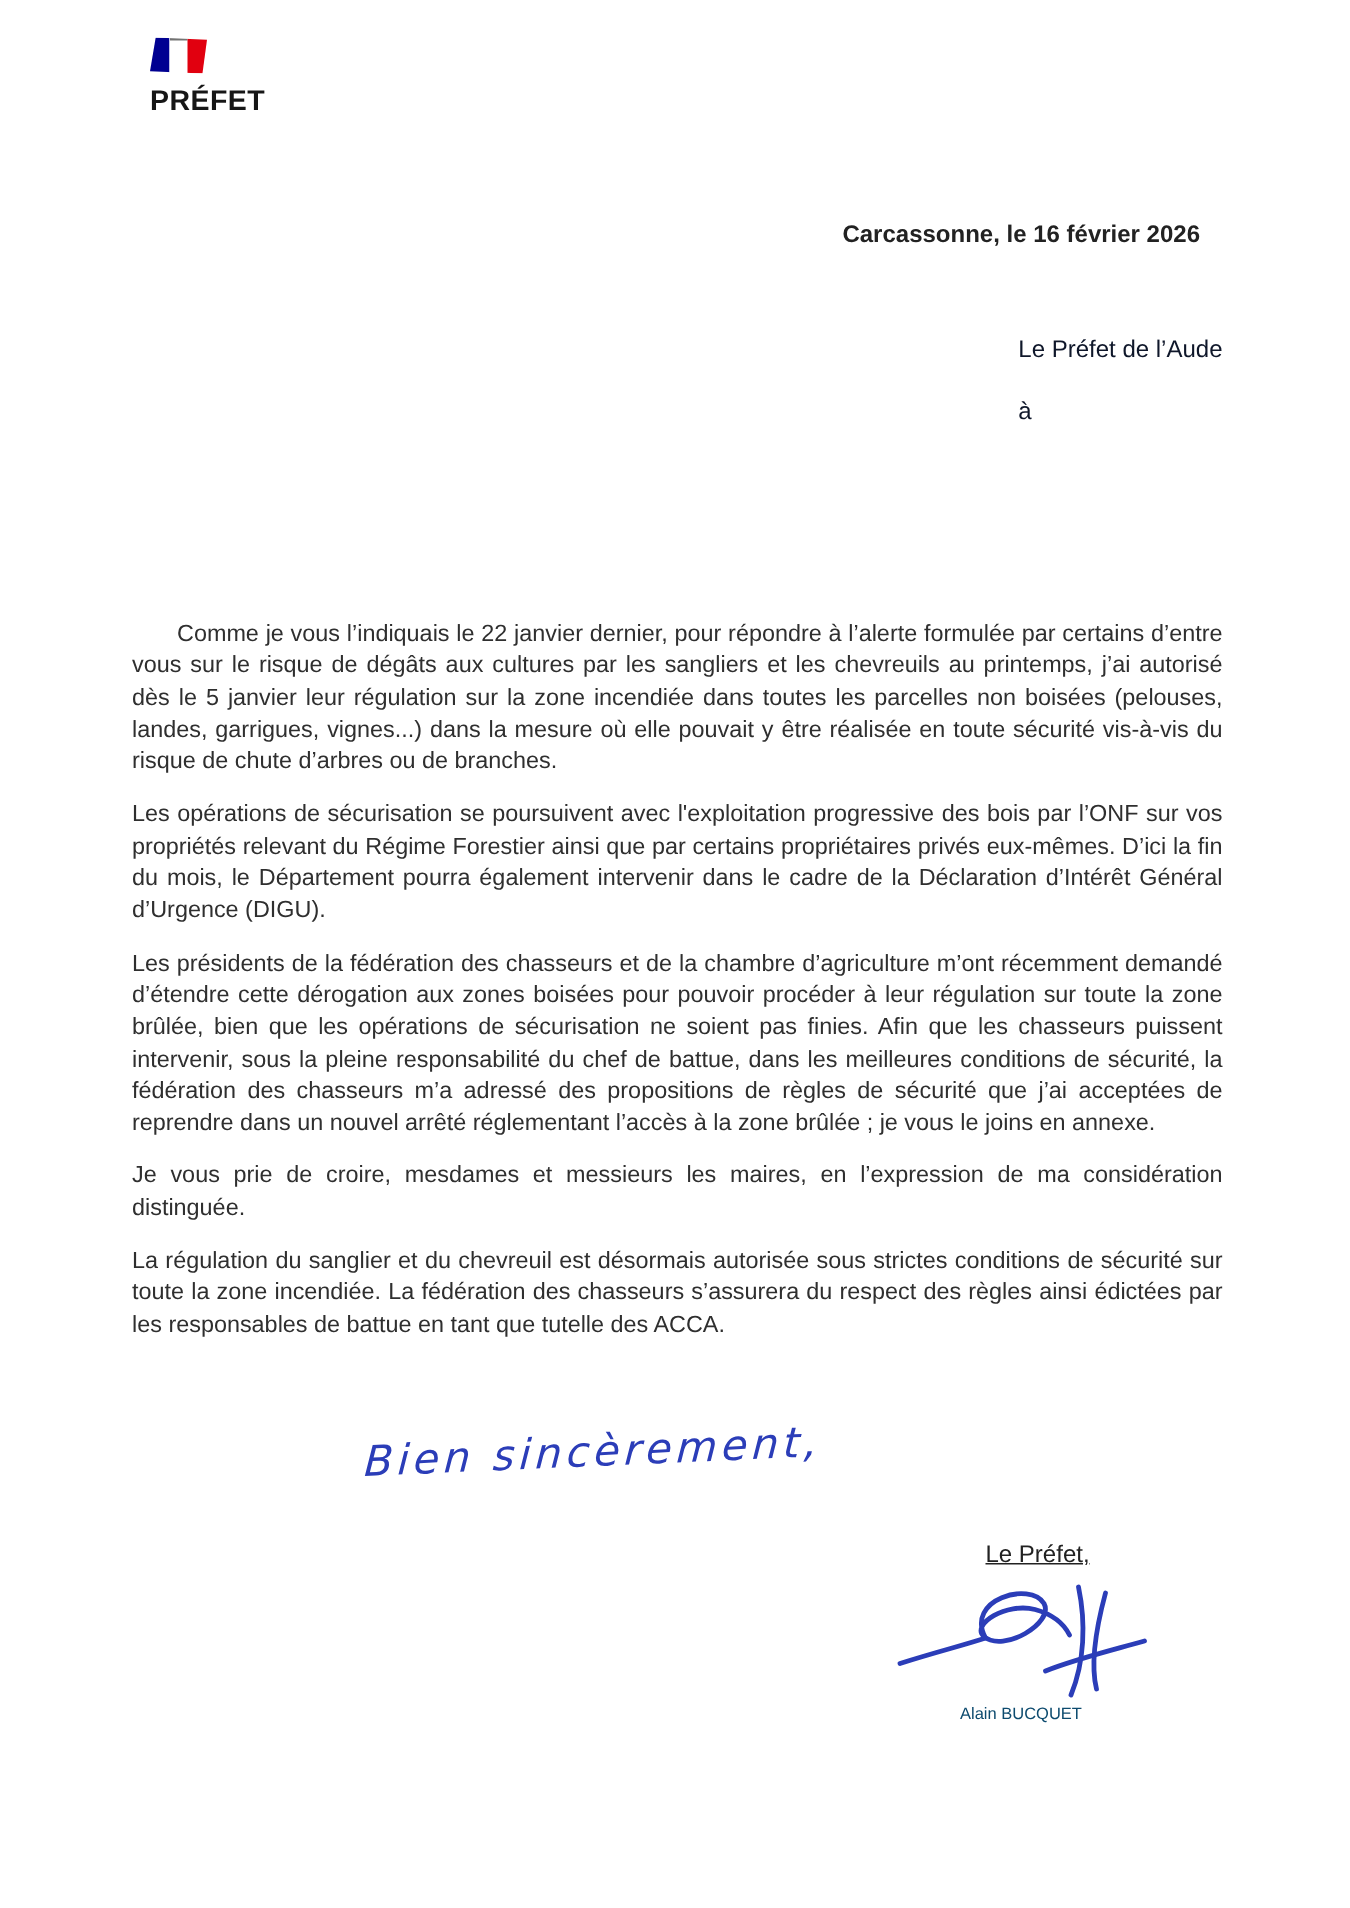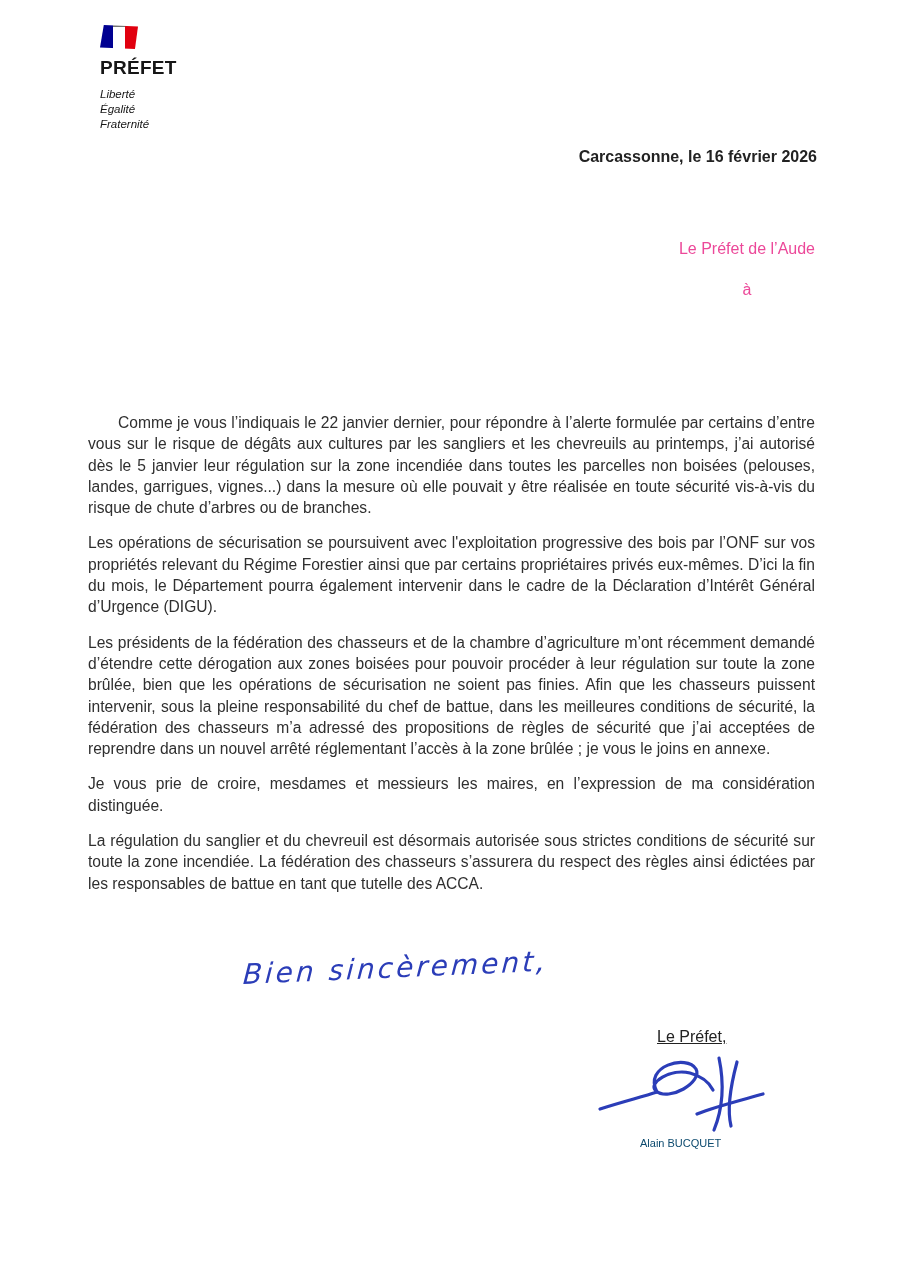--- a/index.html
+++ b/index.html
@@ -48,33 +48,33 @@
     font-style: italic;
     font-size: 11.5px;
     line-height: 15px;
     color: #161616;
   }
 
   
   .dateline {
     position: absolute;
     top: 148px;
-    right: 83px;
+    right: 100px;
     font-weight: bold;
     font-size: 16px;
     color: #222222;
   }
   .address-block {
     position: absolute;
-    top: 229px;
+    top: 214px;
     right: 85px;
-    text-align: center;
+    text-align: left;
     font-size: 16px;
     line-height: 40.5px;
-    color: #ec4899;
+    color: #0f172a;
   }
 
   
   .body-text {
     position: absolute;
     top: 400px;
     left: 88px;
     width: 727px;
     font-size: 15.6px;
     line-height: 21.3px;
@@ -127,25 +127,20 @@
 
   <div class="logo">
     <div class="flag">
       <div class="stripe blue"></div>
       <div class="stripe white"></div>
       <div class="stripe red"></div>
     </div>
     <div class="logo-title">
       <div>PRÉFET</div>
     </div>
-    <div class="logo-motto">
-      <div>Liberté</div>
-      <div>Égalité</div>
-      <div>Fraternité</div>
-    </div>
   </div>
 
   <div class="dateline">Carcassonne, le 16 février 2026</div>
 
   <div class="address-block">
     <div>Le Préfet de l’Aude</div>
     <div>à</div>
   </div>
 
   <div class="body-text">

